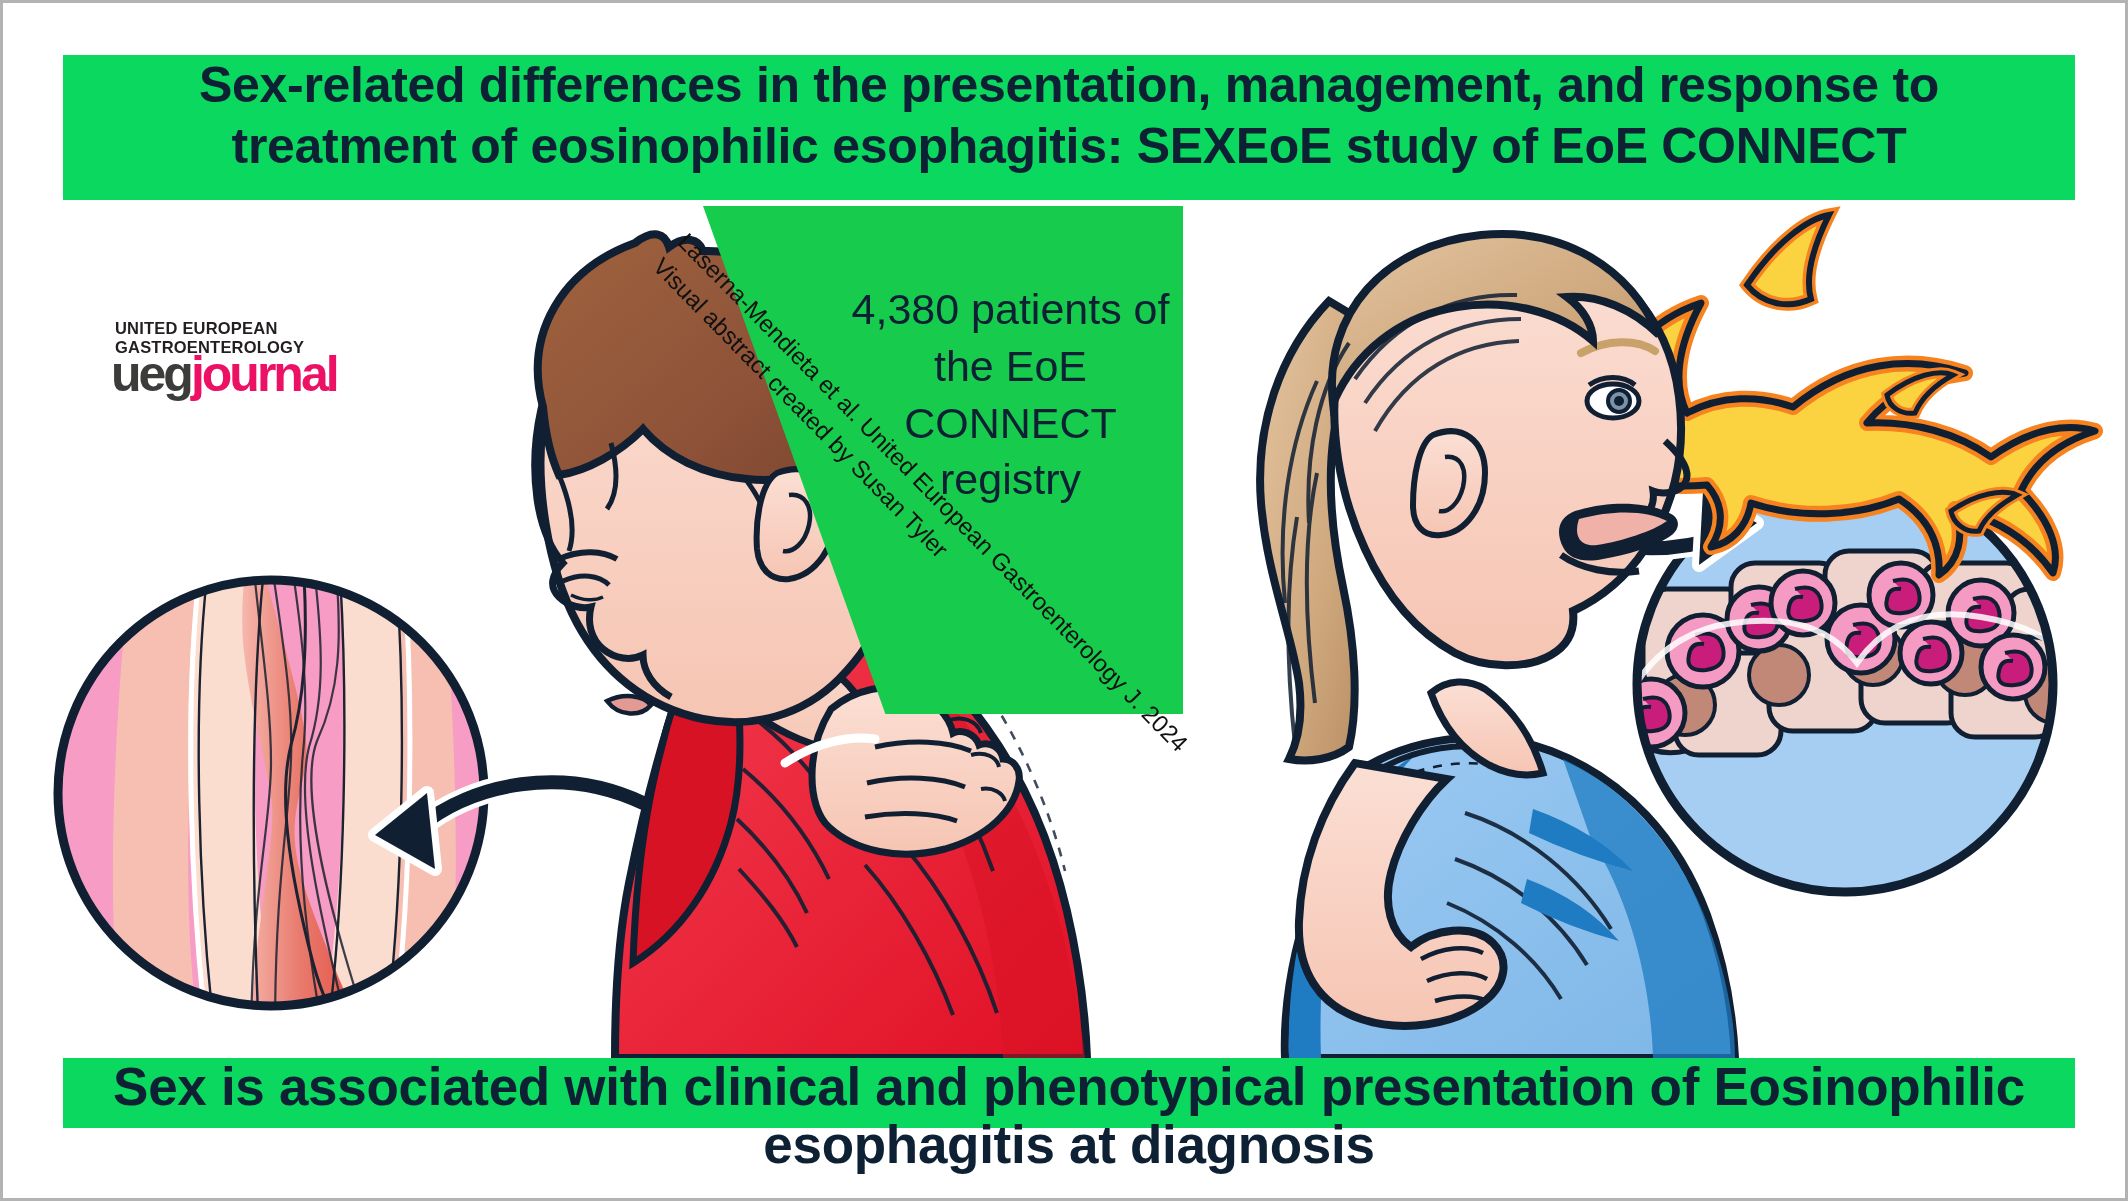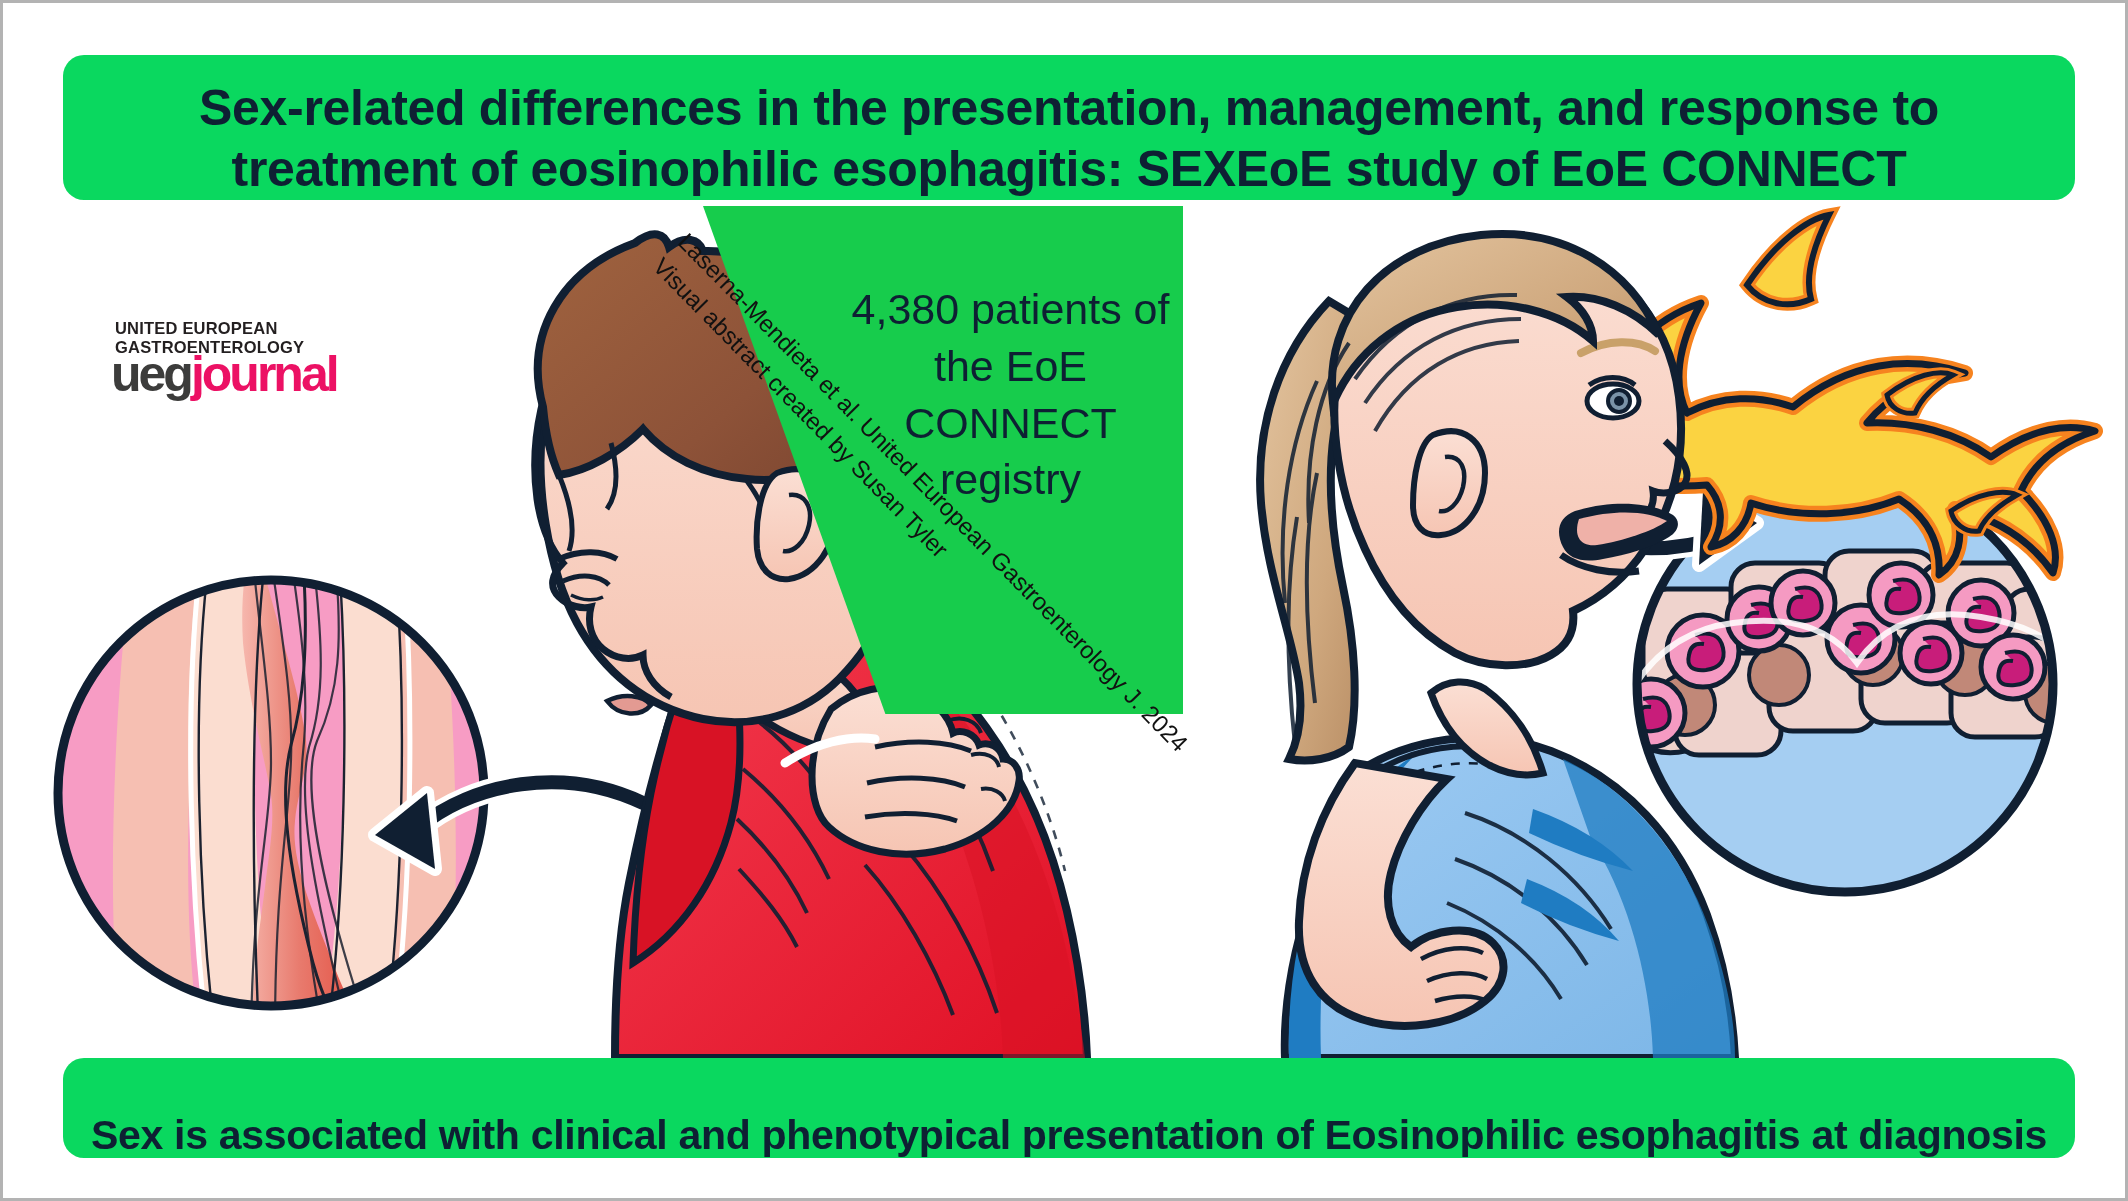--- a/index.html
+++ b/index.html
@@ -14,35 +14,34 @@
     background:#ffffff;
     box-sizing:border-box;
     border:3px solid #b3b3b3;
     overflow:hidden;
   }
 
   
   .banner{
     position:absolute;
     background:#0ad85f;
-    display:flex;align-items:flex-end;justify-content:center;
+    display:flex;align-items:flex-start;justify-content:center;
     text-align:center;
     color:#0e2033;
     font-weight:bold;
     letter-spacing:-0.3px;
-    border-radius:21px;
   }
   #title-banner{
     left:60px;top:52px;width:2012px;height:145px;
     font-size:50px;line-height:1.22;
     padding:0 26px;box-sizing:border-box;
   }
   #conclusion-banner{
-    left:60px;top:1055px;width:2012px;height:100px;
-    font-size:41px;line-height:1.1;
+    left:60px;top:1055px;width:2012px;height:70px;
+    font-size:53px;line-height:1.1;
     padding:0 20px;box-sizing:border-box;
   }
 
   
   #stat-triangle{
     position:absolute;left:700px;top:203px;width:480px;height:508px;
     background:#17cc4c;
     clip-path:polygon(0% 0%, 100% 0%, 100% 100%, 38% 100%);
     -webkit-clip-path:polygon(0% 0%, 100% 0%, 100% 100%, 38% 100%);
   }

